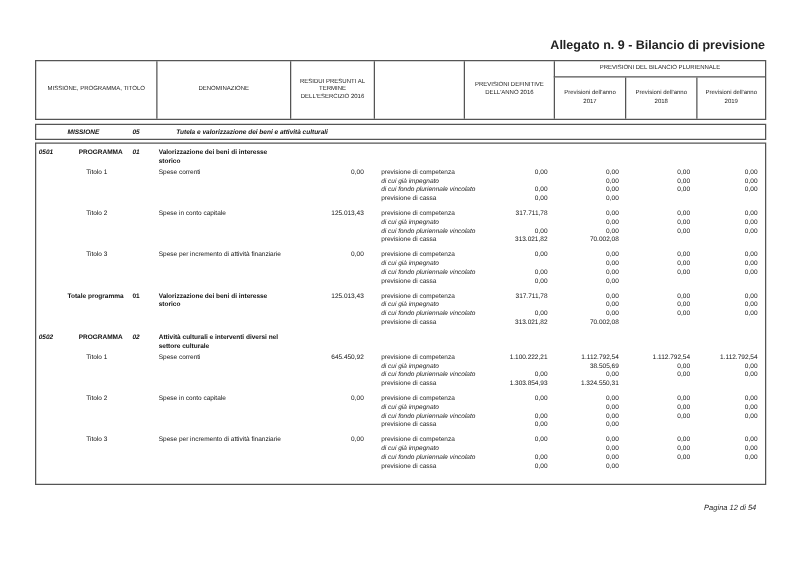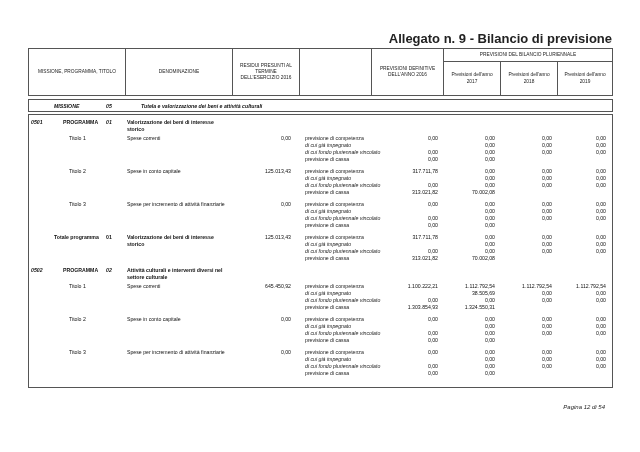--- a/index.html
+++ b/index.html
@@ -1,19 +1,19 @@
 <!DOCTYPE html>
 <html><head>
 <meta charset="utf-8">
 <style>
   * { margin:0; padding:0; box-sizing:border-box; }
   html,body { width:640px; height:452px; }
   body { background:#fff; font-family:"Liberation Sans","DejaVu Sans",sans-serif; color:#111;
          position:relative; overflow:hidden; }
-  .doc-title { position:absolute; top:31px; right:28px; font-size:13px; font-weight:bold; color:#222; }
+  .doc-title { position:absolute; top:31px; right:28px; font-size:10px; font-weight:bold; color:#222; }
   .table { position:absolute; left:28px; top:48px; width:585px; }
 
   
   .thead { display:grid; grid-template-columns:96px 107px 67px 72px 72px 57px 57px 55px;
            grid-template-rows:13px 33px; border:1px solid #555; background:#fff; }
   .th { border-left:1px solid #555; display:flex; align-items:center; justify-content:center;
         text-align:center; font-size:4.8px; line-height:1.3; padding:1px 3px; color:#222; }
   .th.first { border-left:none; }
   .th.span2 { grid-row:1/3; }
   .th-group { grid-column:6/9; grid-row:1; border-bottom:1px solid #555; }

